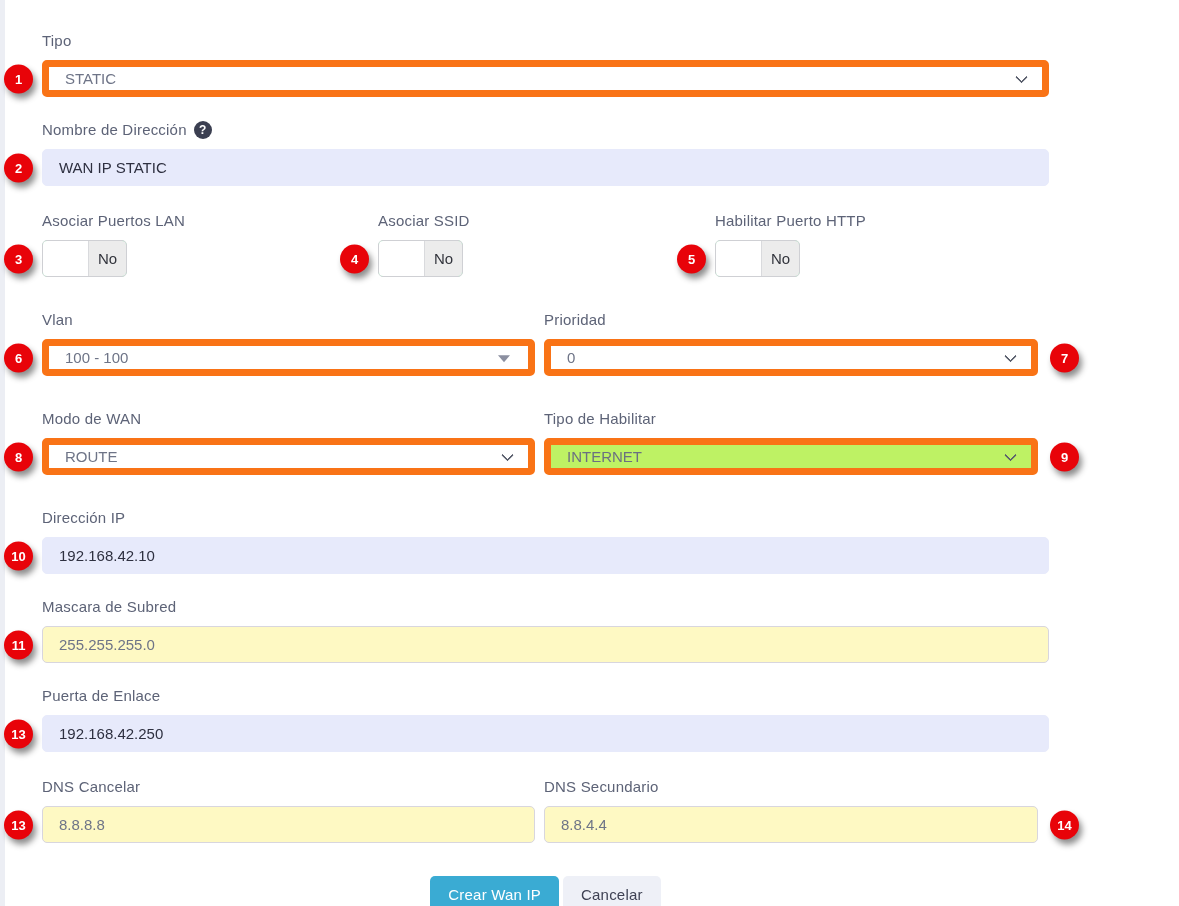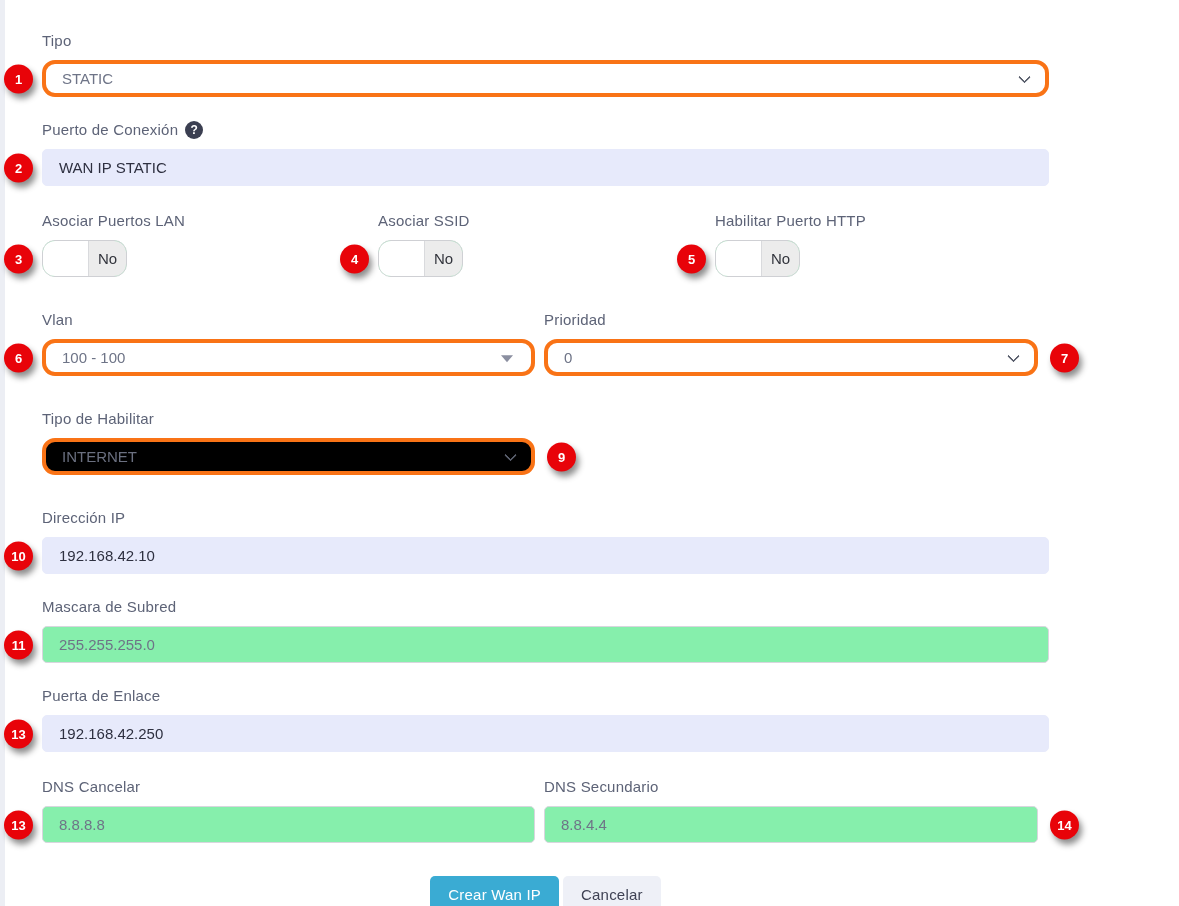--- a/index.html
+++ b/index.html
@@ -46,62 +46,62 @@
     box-shadow: 3px 5px 6px rgba(0,0,0,0.45);
     z-index: 3;
   }
   .step-badge.left  { left: -38px; }
   .step-badge.right { right: -41px; }
 
   
   .text-input {
     width: 100%; height: 37px;
     border: 1px solid #d8d6de; border-radius: 5px;
-    background: #86efac;
+    background: #fef9c3;
     padding: 0 16px;
     font-family: "Liberation Sans", sans-serif;
     font-size: 15px; color: #6e7487;
     outline: none;
   }
   .text-input.readonly {
     background: #e7eafb; border-color: #e7eafb; color: #2e3040;
   }
 
   
   .select-box {
     width: 100%; height: 37px;
-    border: 4px solid #f97316; border-radius: 13px;
+    border: 7px solid #f97316; border-radius: 5px;
     background: #ffffff;
     display: flex; align-items: center;
     padding: 0 40px 0 16px;
     font-size: 15px; color: #6e7487;
     cursor: pointer; position: relative;
   }
   .select-box.disabled {
-    background: #000000; color: #6b7080; cursor: default;
+    background: #bef264; color: #6b7080; cursor: default;
   }
   .chevron-down {
     position: absolute; right: 16px; top: 50%;
     width: 9px; height: 9px;
     border-right: 2px solid #5a5f6d; border-bottom: 2px solid #5a5f6d;
     transform: translateY(-70%) rotate(45deg);
     border-radius: 1px;
   }
   .triangle-down {
     position: absolute; right: 18px; top: 50%;
     width: 0; height: 0; transform: translateY(-40%);
     border-left: 6px solid transparent;
     border-right: 6px solid transparent;
     border-top: 7px solid #8b8fa0;
   }
 
   
   .toggle {
     width: 85px; height: 37px;
-    border: 1px solid #cfd0d4; border-radius: 13px;
+    border: 1px solid #cfd0d4; border-radius: 5px;
     display: flex; overflow: hidden; cursor: pointer;
     background: #86efac;
   }
   .toggle-knob {
     width: 46px; background: #ffffff; border-right: 1px solid #d9dadd;
   }
   .toggle-label {
     flex: 1; background: #ececec;
     display: flex; align-items: center; justify-content: center;
     font-size: 15px; color: #32343c;
@@ -140,21 +140,21 @@
       <span class="step-badge left">1</span>
       <div class="select-box">
         <span>STATIC</span>
         <span class="chevron-down"></span>
       </div>
     </div>
   </div>
 
   <div class="form-group mb-md">
     <div class="label-row">
-      <span class="field-label">Puerto de Conexión</span>
+      <span class="field-label">Nombre de Dirección</span>
       <span class="help-icon">?</span>
     </div>
     <div class="control-wrap">
       <span class="step-badge left">2</span>
       <input class="text-input readonly" type="text" value="WAN IP STATIC" style="">
     </div>
   </div>
 
   <div class="form-group mb-lg grid-3">
     <div>
@@ -218,20 +218,32 @@
           <span>0</span>
           <span class="chevron-down"></span>
         </div>
       </div>
     </div>
   </div>
 
   <div class="form-group mb-lg grid-2">
     <div>
       <div class="label-row">
+        <span class="field-label">Modo de WAN</span>
+      </div>
+      <div class="control-wrap">
+        <span class="step-badge left">8</span>
+        <div class="select-box">
+          <span>ROUTE</span>
+          <span class="chevron-down"></span>
+        </div>
+      </div>
+    </div>
+    <div>
+      <div class="label-row">
         <span class="field-label">Tipo de Habilitar</span>
       </div>
       <div class="control-wrap">
         <span class="step-badge right">9</span>
         <div class="select-box disabled">
           <span>INTERNET</span>
           <span class="chevron-down"></span>
         </div>
       </div>
     </div>

